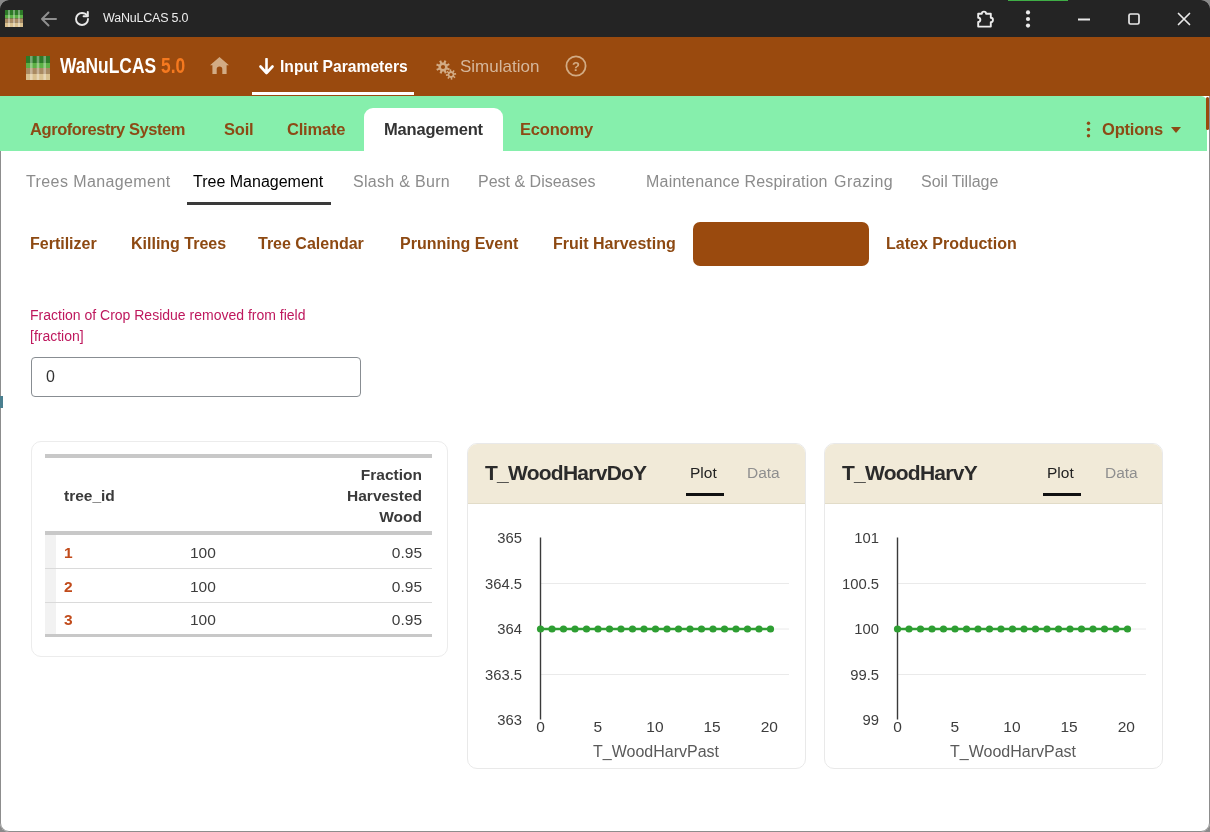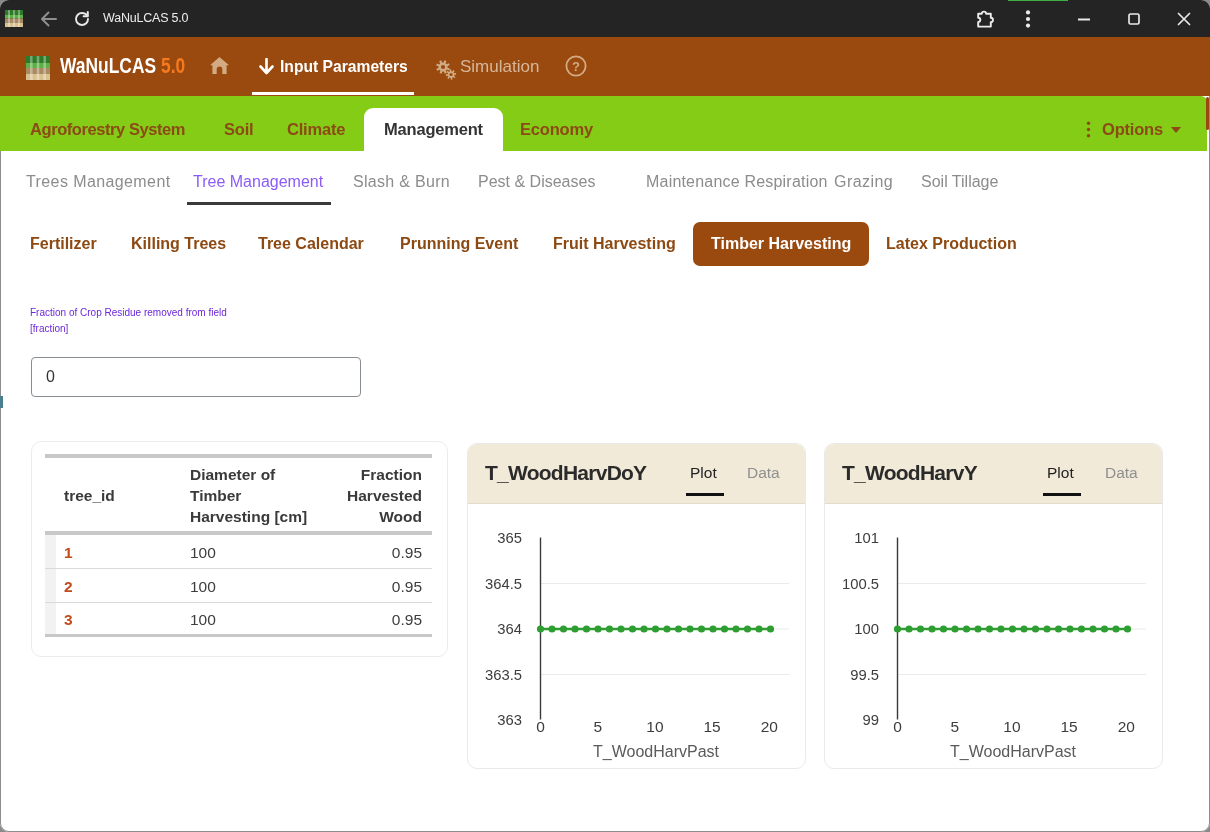--- a/index.html
+++ b/index.html
@@ -14,37 +14,37 @@
 
   
   .header { position:absolute; left:0; top:37px; width:1210px; height:59px; background:#9a4a0e; }
   .brand { position:absolute; left:60px; top:0; height:59px; line-height:59px; font-size:21.5px; font-weight:bold; color:#fff; white-space:nowrap; transform:scaleX(0.81); transform-origin:left center; }
   .brand .ver { color:#f5791f; }
   .nav-item { position:absolute; top:0; height:59px; line-height:59px; font-size:17px; font-weight:bold; color:#fff; white-space:nowrap; }
   .nav-muted { color:#d5b79c; font-weight:normal; }
   .nav-underline { position:absolute; left:252px; top:55px; width:162px; height:3px; background:#fff; }
 
   
-  .tabbar { position:absolute; left:0; top:96px; width:1207px; height:55px; background:#84cc16; border-radius:0 6px 0 0; }
+  .tabbar { position:absolute; left:0; top:96px; width:1207px; height:55px; background:#86efac; border-radius:0 6px 0 0; }
   .mtab { position:absolute; top:12px; height:43px; line-height:43px; font-size:16.5px; font-weight:600; color:#8c4a15; white-space:nowrap; letter-spacing:-0.2px; }
   .mtab-active-bg { position:absolute; left:364px; top:12px; width:139px; height:43px; background:#fff; border-radius:9px 9px 0 0; }
   .mtab-active { color:#333; }
 
   
   .subtab { position:absolute; height:24px; line-height:24px; top:170px; font-size:16px; color:#8c8c8c; white-space:nowrap; }
-  .subtab.active { color:#8b5cf6; }
+  .subtab.active { color:#000000; }
   .subtab-underline { position:absolute; left:187px; top:202px; width:144px; height:2.5px; background:#3a3a3a; }
 
   
   .pill { position:absolute; top:222px; height:44px; line-height:44px; font-size:16px; font-weight:600; color:#8d4912; white-space:nowrap; }
   .pill-active-bg { position:absolute; left:693px; top:222px; width:176px; height:44px; background:#9a4a0e; border-radius:7px; }
   .pill-active { color:#fff; }
 
   
-  .lbl { position:absolute; left:30px; top:305px; font-size:10px; color:#6d28d9; line-height:16px; }
+  .lbl { position:absolute; left:30px; top:305px; font-size:14px; color:#be185d; line-height:21px; }
   .inputbox { position:absolute; left:31px; top:357px; width:330px; height:40px; border:1px solid #888d92; border-radius:4px; background:#fff; font-size:16px; color:#333; line-height:38px; padding-left:14px; }
 
   
   .tcard { position:absolute; left:31px; top:441px; width:417px; height:216px; background:#fff; border:1px solid #ececec; border-radius:10px; }
 
   
   .ccard { position:absolute; top:443px; width:339px; height:326px; background:#fff; border:1px solid #e9e9e9; border-radius:10px; overflow:hidden; }
   .chead { position:absolute; left:0; top:0; width:100%; height:60px; background:#f1ead8; border-bottom:1px solid #e2dcc8; }
   .ctitle { position:absolute; left:17px; top:0; height:58px; line-height:58px; font-size:21px; font-weight:bold; color:#2b2b2b; letter-spacing:-0.75px; }
   .ctab { position:absolute; top:0; height:58px; line-height:58px; font-size:15.5px; }
@@ -170,35 +170,33 @@
   <div class="subtab" style="left:834px; letter-spacing:0.45px;">Grazing</div>
   <div class="subtab" style="left:921px;">Soil Tillage</div>
   <div class="subtab-underline"></div>
 
   <div class="pill-active-bg"></div>
   <div class="pill" style="left:30px;">Fertilizer</div>
   <div class="pill" style="left:258px;">Tree Calendar</div>
   <div class="pill" style="left:131px;">Killing Trees</div>
   <div class="pill" style="left:400px;">Prunning Event</div>
   <div class="pill" style="left:553px;">Fruit Harvesting</div>
-  <div class="pill pill-active" style="left:711px;">Timber Harvesting</div>
   <div class="pill" style="left:886px;">Latex Production</div>
 
   <div class="abs" style="left:1206px; top:97px; width:3px; height:33px; background:#9a4a0e; border-radius:2px;"></div>
 
   <div class="abs" style="left:0; top:396px; width:2.5px; height:12px; background:#4a7f8f;"></div>
 
   <div class="lbl">Fraction of Crop Residue removed from field<br>[fraction]</div>
   <div class="inputbox">0</div>
 
   <div class="tcard">
     <div class="abs" style="left:13px; top:12px; width:387px; height:3.5px; background:#c8c8c8;"></div>
 
     <div class="th" style="left:32px; top:43px;">tree_id</div>
-    <div class="th" style="left:158px; top:22px;">Diameter of<br>Timber<br>Harvesting [cm]</div>
     <div class="th" style="right:25px; top:22px; text-align:right;">Fraction<br>Harvested<br>Wood</div>
     <div class="abs" style="left:13px; top:89px; width:387px; height:3.5px; background:#c8c8c8;"></div>
 
     <div class="abs" style="left:13px; top:92.5px; width:11px; height:99px; background:#f2f2f2;"></div>
 
     <div class="rowlbl" style="top:101px;">1</div>
     <div class="rowlbl" style="top:135px;">2</div>
     <div class="rowlbl" style="top:168px;">3</div>
     <div class="td" style="left:158px; top:101px;">100</div>
     <div class="td" style="left:158px; top:135px;">100</div>

